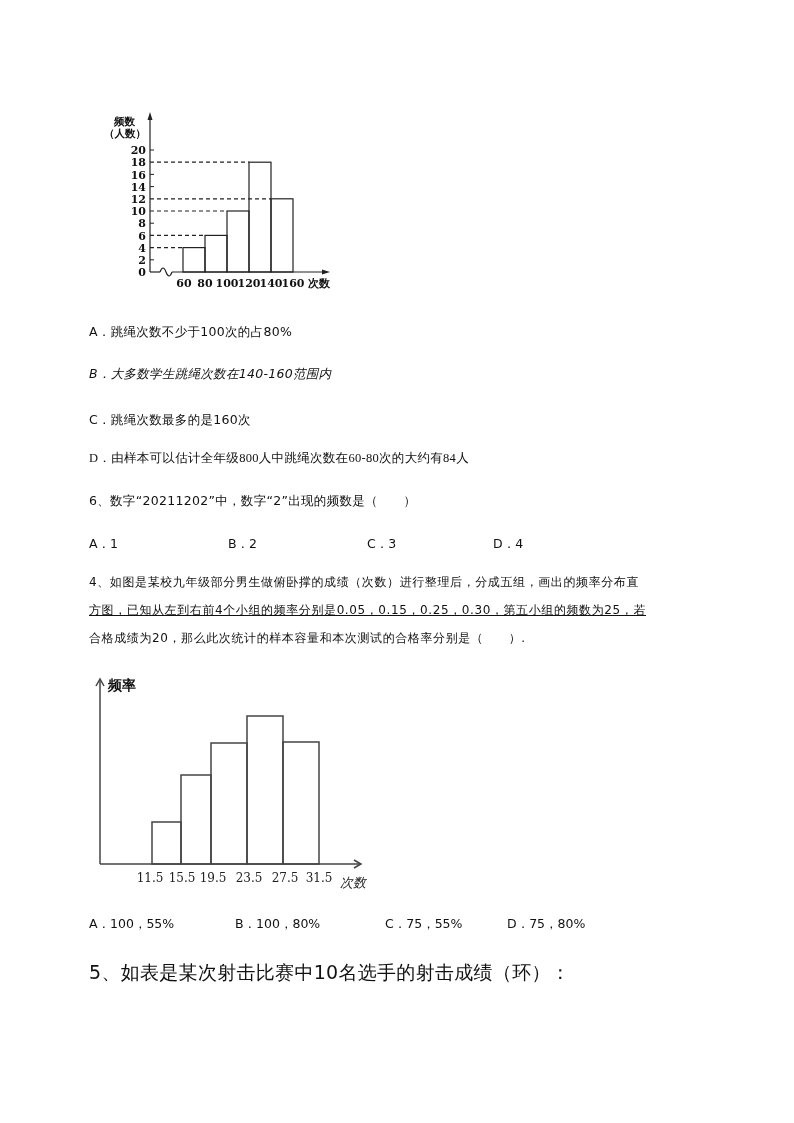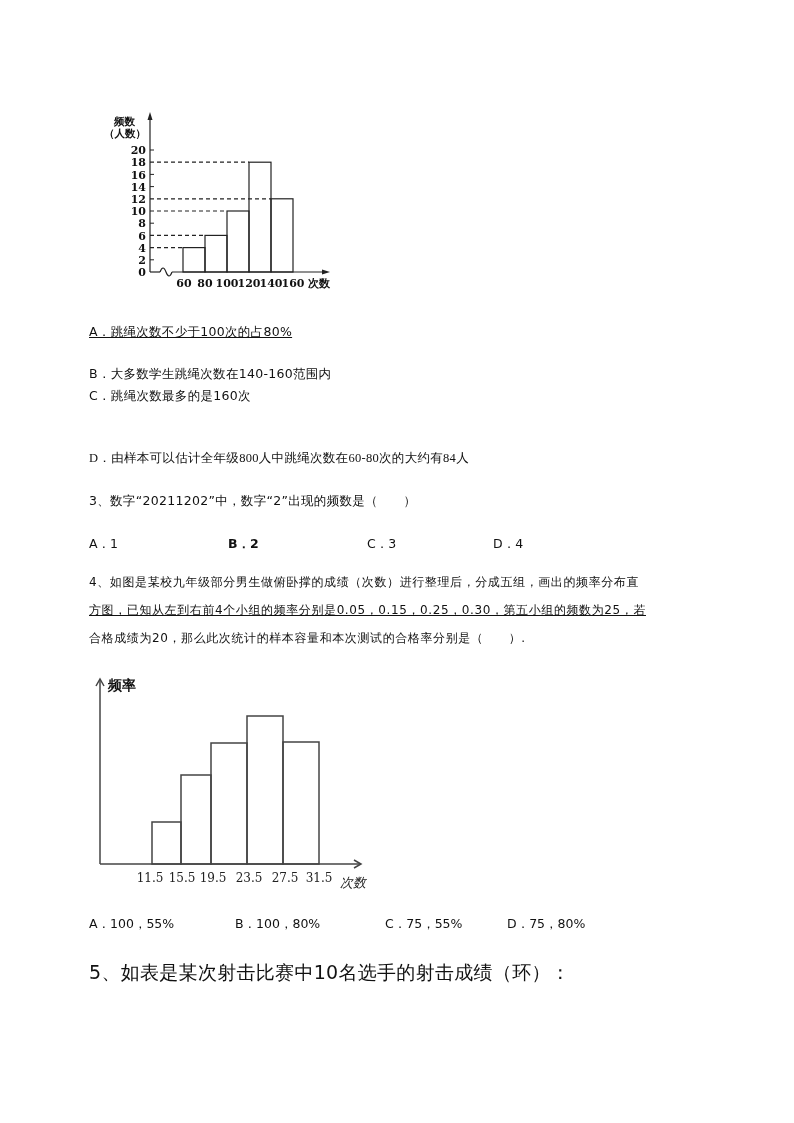--- a/index.html
+++ b/index.html
@@ -67,29 +67,29 @@
     <text x="184" y="287">60</text>
     <text x="205" y="287">80</text>
     <text x="227" y="287">100</text>
     <text x="249" y="287">120</text>
     <text x="271" y="287">140</text>
     <text x="293" y="287">160</text>
   </g>
   <text x="308" y="287" font-size="11" fill="#111" font-weight="bold">次数</text>
 </svg>
 
-<div class="line" style="top:324px;text-decoration:underline;">A．跳绳次数不少于100次的占80%</div>
-<div class="line" style="top:366px;">B．大多数学生跳绳次数在140-160范围内</div>
-<div class="line" style="top:388px;">C．跳绳次数最多的是160次</div>
+<div class="line" style="top:324px;">A．跳绳次数不少于100次的占80%</div>
+<div class="line" style="top:366px;font-style:italic;">B．大多数学生跳绳次数在140-160范围内</div>
+<div class="line" style="top:412px;">C．跳绳次数最多的是160次</div>
 <div class="line" style="top:450px;font-family:Liberation Serif, serif;">D．由样本可以估计全年级800人中跳绳次数在60-80次的大约有84人</div>
 
-<div class="line" style="top:493px;">3、数字“20211202”中，数字“2”出现的频数是（　　）</div>
+<div class="line" style="top:493px;">6、数字“20211202”中，数字“2”出现的频数是（　　）</div>
 <div class="opt-row" style="top:536px;">
   <span style="left:0;">A．1</span>
-  <span style="left:139px;font-weight:bold;">B．2</span>
+  <span style="left:139px;">B．2</span>
   <span style="left:278px;">C．3</span>
   <span style="left:404px;">D．4</span>
 </div>
 
 <div class="line q4" style="top:574px;">4、如图是某校九年级部分男生做俯卧撑的成绩（次数）进行整理后，分成五组，画出的频率分布直</div>
 <div class="line q4" style="top:602px;text-decoration:underline;">方图，已知从左到右前4个小组的频率分别是0.05，0.15，0.25，0.30，第五小组的频数为25，若</div>
 <div class="line q4" style="top:630px;">合格成绩为20，那么此次统计的样本容量和本次测试的合格率分别是（　　）.</div>
 
 <svg style="position:absolute;left:90px;top:670px;" width="300" height="225" viewBox="90 670 300 225">
   <g stroke="#444" fill="none" stroke-width="1.5">

